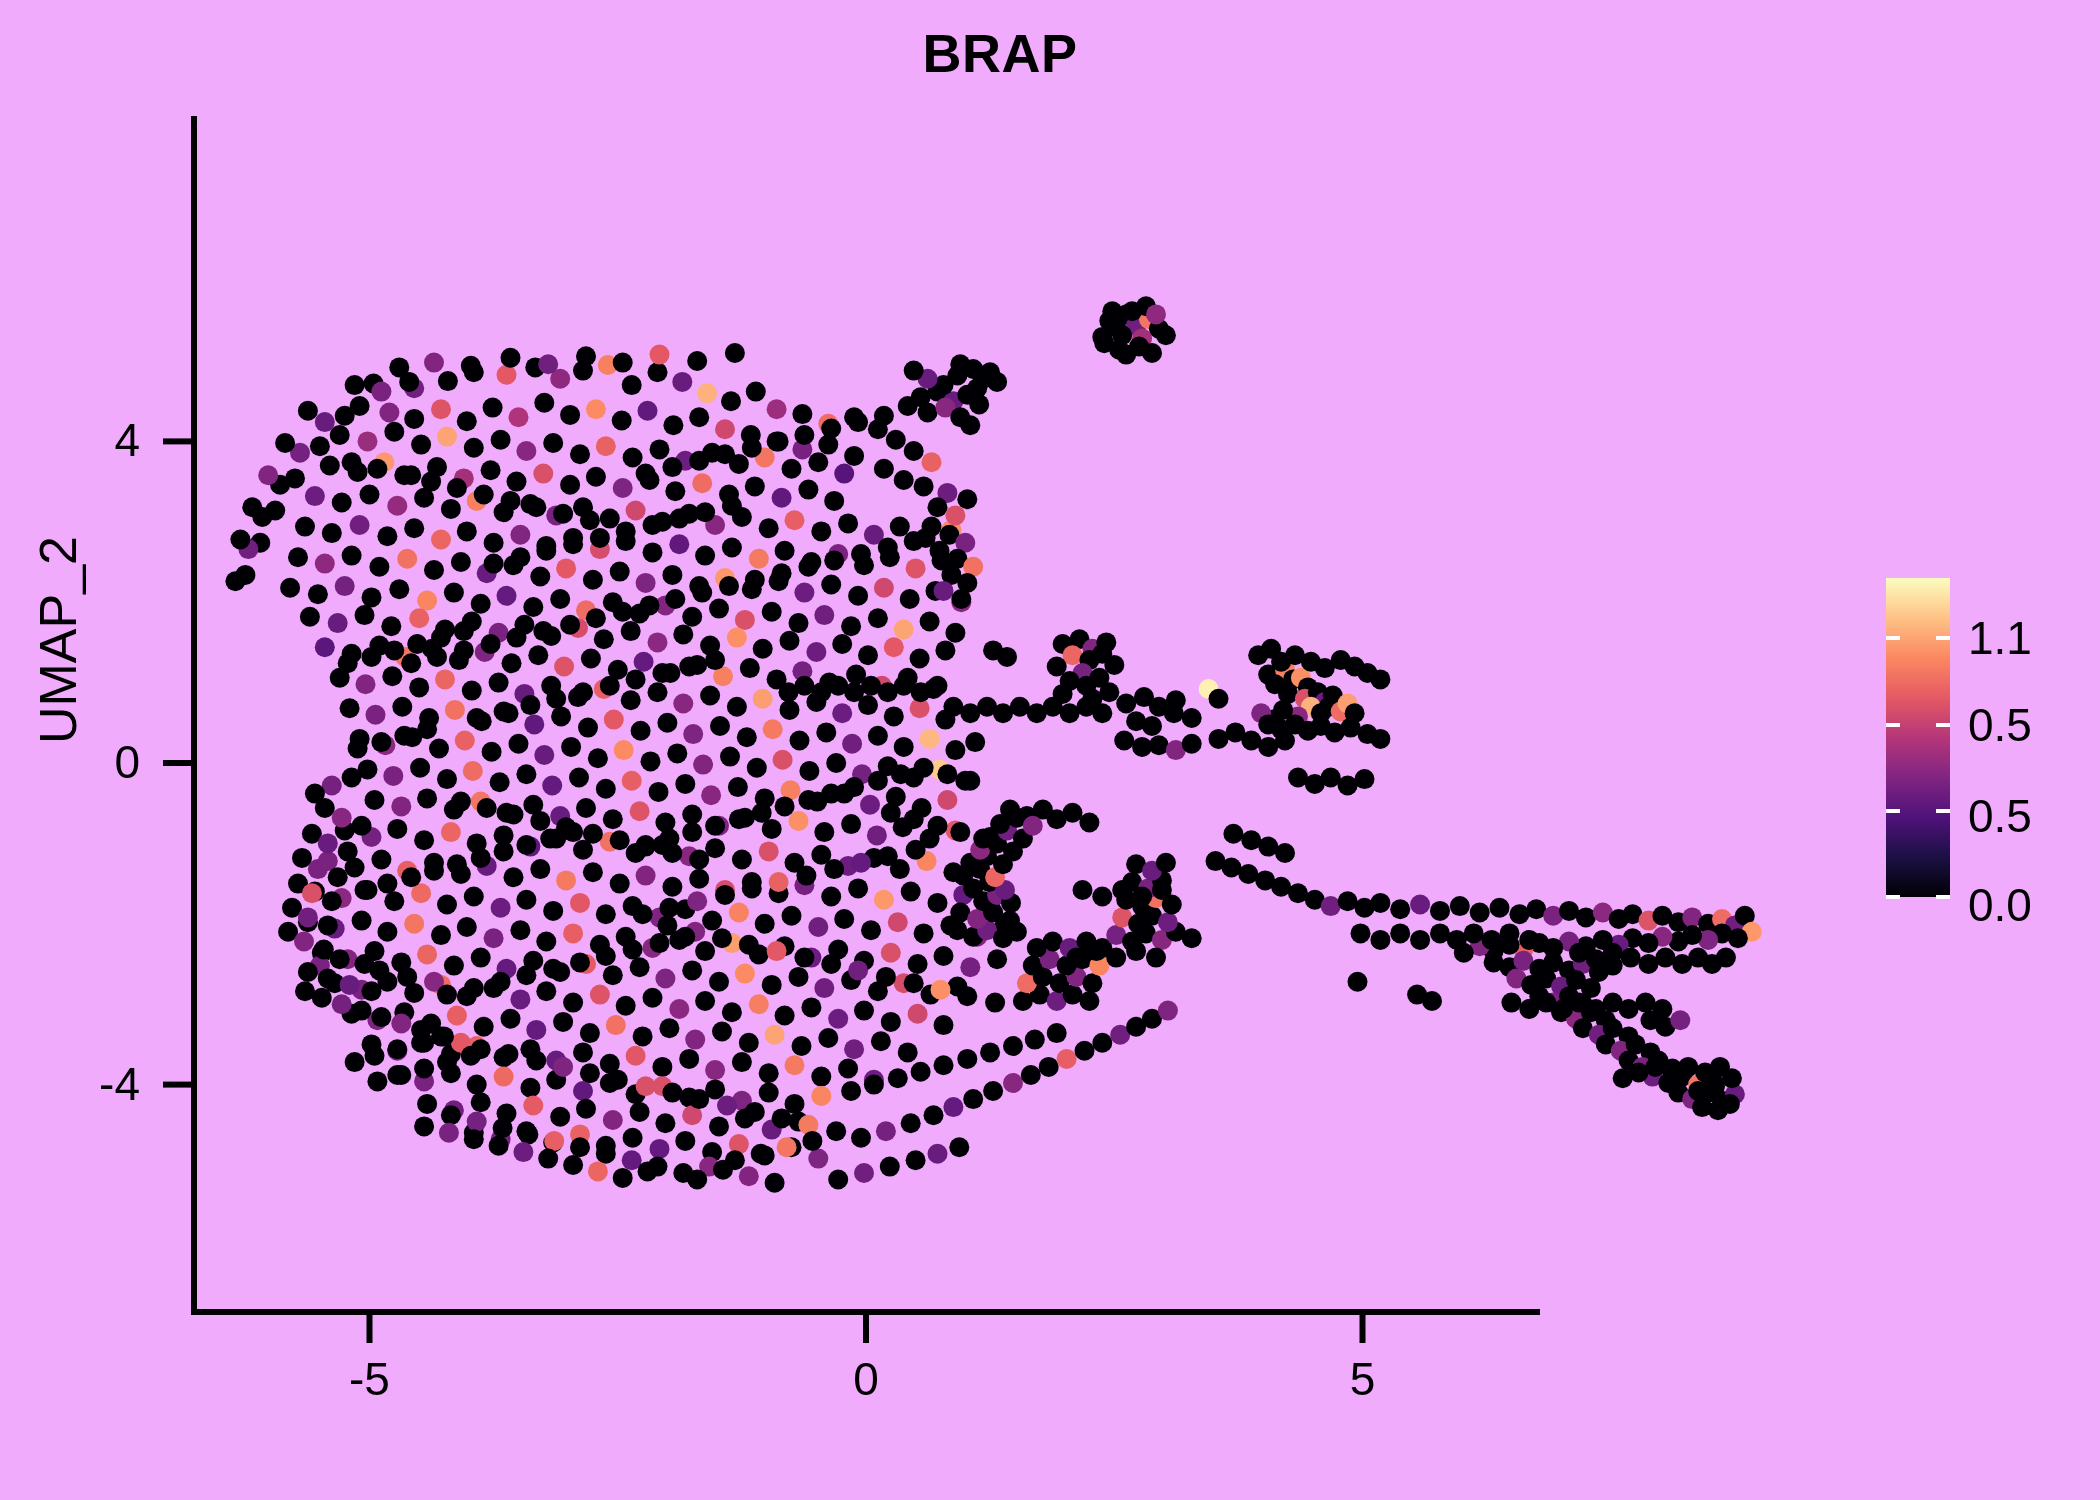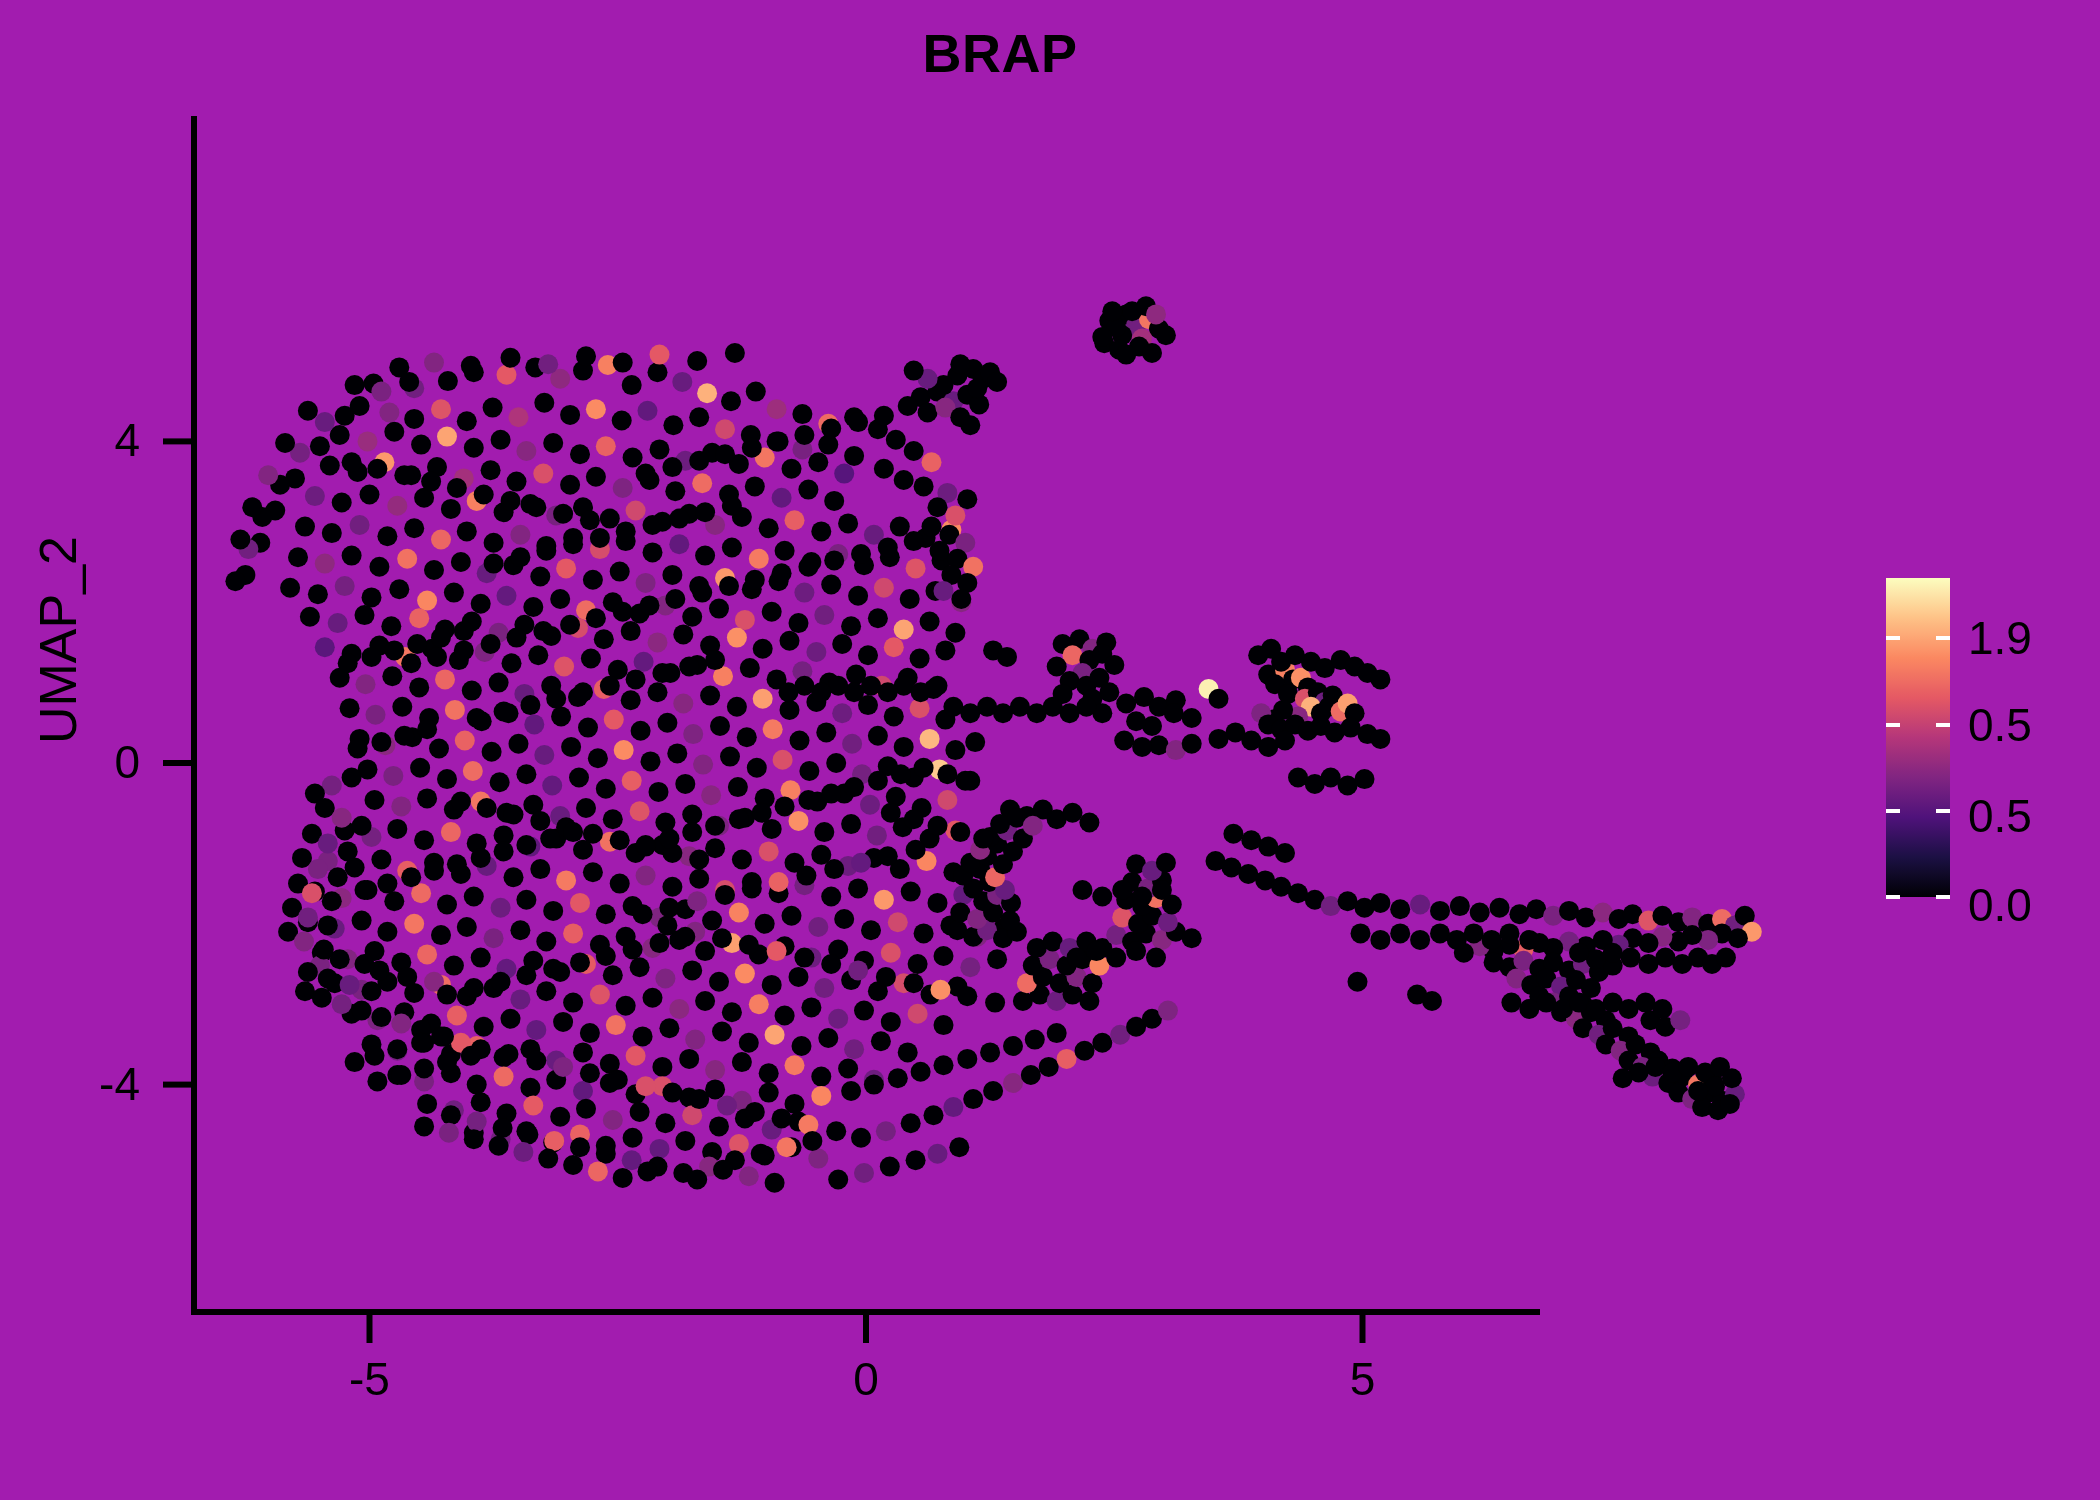--- a/index.html
+++ b/index.html
@@ -7,21 +7,21 @@
     padding: 0;
     background: #ffffff;
   }
   body {
     font-family: "Liberation Sans", sans-serif;
   }
   #root {
     position: relative;
     width: 2100px;
     height: 1500px;
-    background: #a21caf;
+    background: #f0abfc;
     overflow: hidden;
   }
   #plot-title {
     position: absolute;
     left: 0;
     top: 22px;
     width: 2000px;
     text-align: center;
     font-size: 54px;
     font-weight: bold;
@@ -1438,17 +1438,17 @@
         <div class="legend-tick-mark right" style="top:230.7837837837838px"></div>
         <div class="legend-tick-mark left" style="top:144.5675675675676px"></div>
         <div class="legend-tick-mark right" style="top:144.5675675675676px"></div>
         <div class="legend-tick-mark left" style="top:58.351351351351354px"></div>
         <div class="legend-tick-mark right" style="top:58.351351351351354px"></div>
       </div>
     <div id="legend-labels">
         <div class="legend-label" style="top:327px">0.0</div>
         <div class="legend-label" style="top:238px">0.5</div>
         <div class="legend-label" style="top:146.5675675675676px">0.5</div>
-        <div class="legend-label" style="top:60.351351351351354px">1.9</div>
+        <div class="legend-label" style="top:60.351351351351354px">1.1</div>
       </div>
   </div>
 
 </div>
 
 </body></html>

